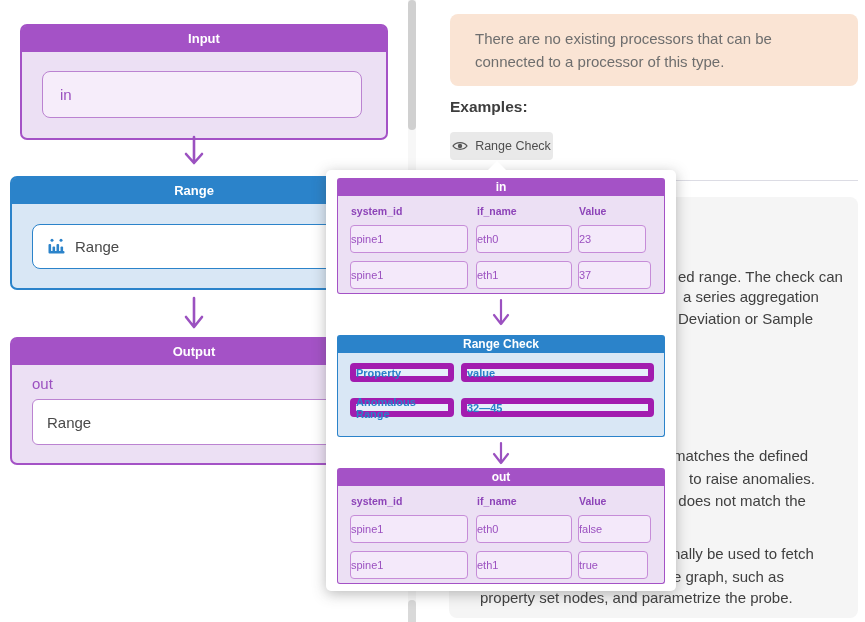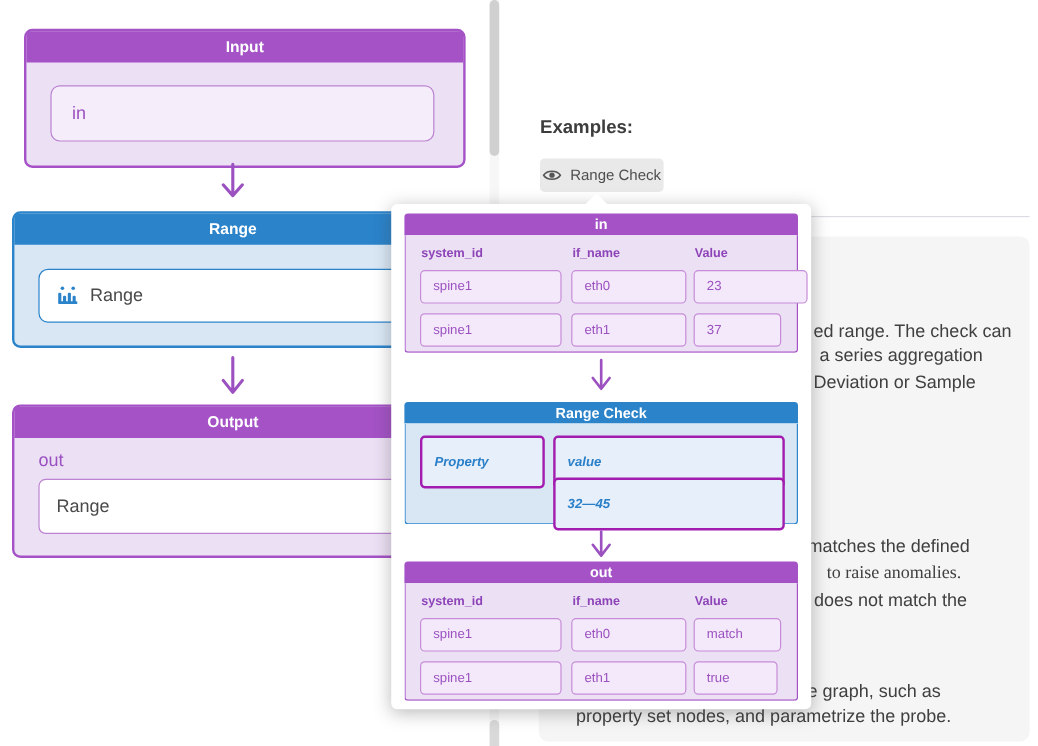--- a/index.html
+++ b/index.html
@@ -37,23 +37,23 @@
 
   
   .popup { position:absolute; left:326px; top:170px; width:350px; height:421px; background:#fff; border-radius:5px; box-shadow:0 3px 14px rgba(60,60,60,.35); z-index:10; }
   .popup-caret { position:absolute; left:488px; top:161px; width:0; height:0; border-left:9px solid transparent; border-right:9px solid transparent; border-bottom:9px solid #fff; z-index:11; }
   .sect { position:absolute; left:11px; width:328px; border-radius:4px; }
   .sect-header { height:18px; line-height:18px; text-align:center; color:#fff; font-weight:bold; font-size:12px; border-radius:3px 3px 0 0; }
   .sect-body { position:relative; border-radius:0 0 3px 3px; }
   .body-purple { background:#ece0f4; border:1px solid #a452c6; border-top:none; }
   .body-blue   { background:#d9e7f5; border:1px solid #2b83ca; border-top:none; }
   .col-h { position:absolute; font-size:10.5px; font-weight:bold; color:#8d44b8; }
-  .cell { position:absolute; height:28px; display:flex; align-items:center; padding-left:10px; border-radius:4px; font-size:11px; }
+  .cell { position:absolute; height:28px; display:flex; align-items:center; border-radius:4px; font-size:11px; }
   .cell-purple { background:#f4e9fa; border:1px solid #c68cd8; color:#9b51c0; }
-  .cell-blue { background:#e7f0fa; border:2px solid #a21caf; color:#2a7fc9; font-weight:bold; height:44px;font-style:italic; }
+  .cell-blue { background:#e7f0fa; border:6px solid #a21caf; color:#2a7fc9; font-weight:bold; height:19px; }
   .popup .flow-arrow { z-index:12; }
 </style>
 </head>
 <body>
 
 <div id="stage">
 
   <div class="node node-purple" style="left:20px; top:13px; width:368px; height:116px;margin-top:11px;">
     <div class="node-header hdr-purple">Input</div>
     <div class="node-field field-lav" style="left:20px; top:45px; width:320px; height:47px;">
@@ -90,87 +90,92 @@
     <div class="out-label" style="left:20px; top:36px;">out</div>
     <div class="node-field field-white-purple" style="left:20px; top:60px; width:320px; height:46px;">
       <span>Range</span>
     </div>
   </div>
 
   <div class="scroll-track"></div>
   <div class="scroll-thumb"></div>
   <div class="scroll-thumb-bottom"></div>
 
+  <div class="notice">
+    <div class="notice-text">There are no existing processors that can be connected to a processor of this type.</div>
+  </div>
 
   <div class="examples-label">Examples:</div>
 
   <button class="example-btn">
     <svg width="16" height="12" viewBox="0 0 16 12">
       <path d="M1 6 C4 1.6 12 1.6 15 6 C12 10.4 4 10.4 1 6 Z" fill="none" stroke="#555" stroke-width="1.3"></path>
       <circle cx="8" cy="6" r="2.2" fill="#555"></circle>
     </svg>
     <span>Range Check</span>
   </button>
 
   <div class="divider"></div>
   <div class="doc-box"></div>
 
   <div class="doc-frag" style="left:678px; top:268px;">ed range. The check can</div>
   <div class="doc-frag" style="left:683px; top:288px;">a series aggregation</div>
   <div class="doc-frag" style="left:678px; top:310px;">Deviation or Sample</div>
   <div class="doc-frag" style="left:673px; top:447px;">matches the defined</div>
-  <div class="doc-frag" style="left:689px; top:470px;font-family:Liberation Serif, serif;">to raise anomalies.</div>
+  <div class="doc-frag" style="left:689px; top:470px;">to raise anomalies.</div>
   <div class="doc-frag" style="left:670px; top:492px;">t does not match the</div>
+  <div class="doc-frag" style="left:672px; top:545px;">nally be used to fetch</div>
   <div class="doc-frag" style="left:673px; top:568px;">e graph, such as</div>
   <div class="doc-frag" style="left:480px; top:589px;">property set nodes, and parametrize the probe.</div>
 
   <div class="popup-caret"></div>
   <div class="popup">
 
     <div class="sect" style="top:8px; height:116px;">
       <div class="sect-header hdr-purple">in</div>
       <div class="sect-body body-purple" style="height:98px;">
         <div class="col-h" style="left:13px; top:9px;">system_id</div>
         <div class="col-h" style="left:139px; top:9px;">if_name</div>
         <div class="col-h" style="left:241px; top:9px;">Value</div>
         <div class="cell cell-purple" style="left:12px;  top:29px; width:118px;">spine1</div>
         <div class="cell cell-purple" style="left:138px; top:29px; width:96px;">eth0</div>
-        <div class="cell cell-purple" style="left:240px; top:29px; width:95px;">23</div>
+        <div class="cell cell-purple" style="left:240px; top:29px; width:68px;">23</div>
         <div class="cell cell-purple" style="left:12px;  top:65px; width:118px;">spine1</div>
         <div class="cell cell-purple" style="left:138px; top:65px; width:96px;">eth1</div>
         <div class="cell cell-purple" style="left:240px; top:65px; width:73px;">37</div>
       </div>
     </div>
 
     <svg class="flow-arrow" style="left:164px; top:128px; position:absolute;" width="22" height="32" viewBox="0 0 22 32">
       <path d="M11 2 L11 24 M4 17 L11 26 L18 17" stroke="currentColor" stroke-width="2.2" fill="none" stroke-linecap="round" stroke-linejoin="round"></path>
     </svg>
 
     <div class="sect" style="top:165px; height:102px;">
       <div class="sect-header hdr-blue">Range Check</div>
       <div class="sect-body body-blue" style="height:84px;">
         <div class="cell cell-blue" style="left:12px;  top:10px; width:104px;">Property</div>
         <div class="cell cell-blue" style="left:123px; top:10px; width:193px;">value</div>
+        <div class="cell cell-blue" style="left:12px;  top:45px; width:104px;">Anomalous Range</div>
         <div class="cell cell-blue" style="left:123px; top:45px; width:193px;">32—45</div>
       </div>
     </div>
 
     <svg class="flow-arrow" style="left:164px; top:271px; position:absolute;" width="22" height="28" viewBox="0 0 22 28">
       <path d="M11 2 L11 20 M4 13 L11 22 L18 13" stroke="currentColor" stroke-width="2.2" fill="none" stroke-linecap="round" stroke-linejoin="round"></path>
     </svg>
 
     <div class="sect" style="top:298px; height:116px;">
       <div class="sect-header hdr-purple">out</div>
       <div class="sect-body body-purple" style="height:98px;">
         <div class="col-h" style="left:13px; top:9px;">system_id</div>
         <div class="col-h" style="left:139px; top:9px;">if_name</div>
         <div class="col-h" style="left:241px; top:9px;">Value</div>
         <div class="cell cell-purple" style="left:12px;  top:29px; width:118px;">spine1</div>
         <div class="cell cell-purple" style="left:138px; top:29px; width:96px;">eth0</div>
-        <div class="cell cell-purple" style="left:240px; top:29px; width:73px;">match</div>
+        <div class="cell cell-purple" style="left:240px; top:29px; width:73px;">false</div>
         <div class="cell cell-purple" style="left:12px;  top:65px; width:118px;">spine1</div>
         <div class="cell cell-purple" style="left:138px; top:65px; width:96px;">eth1</div>
         <div class="cell cell-purple" style="left:240px; top:65px; width:70px;">true</div>
       </div>
     </div>
 
   </div>
 
 </div>
 

